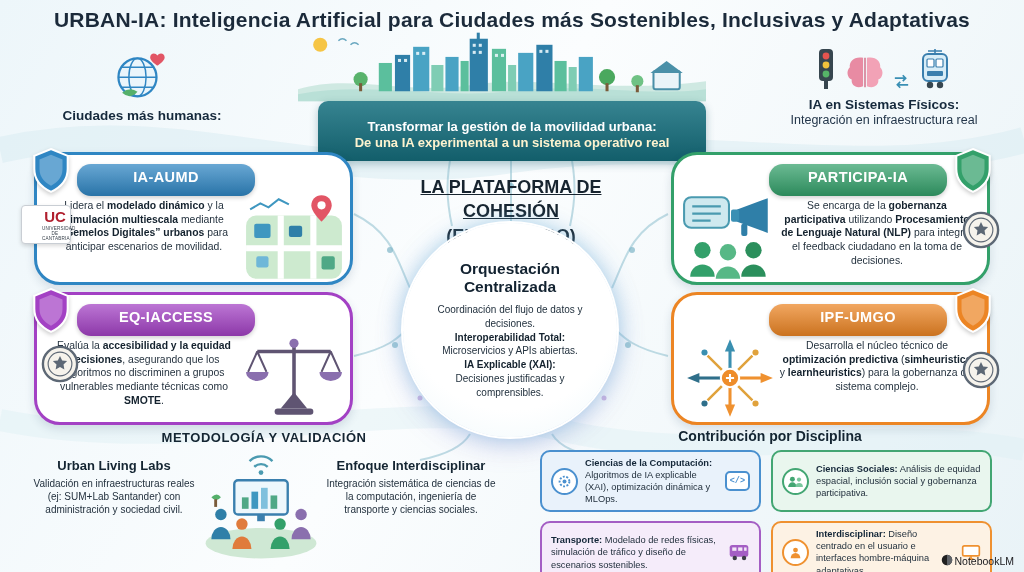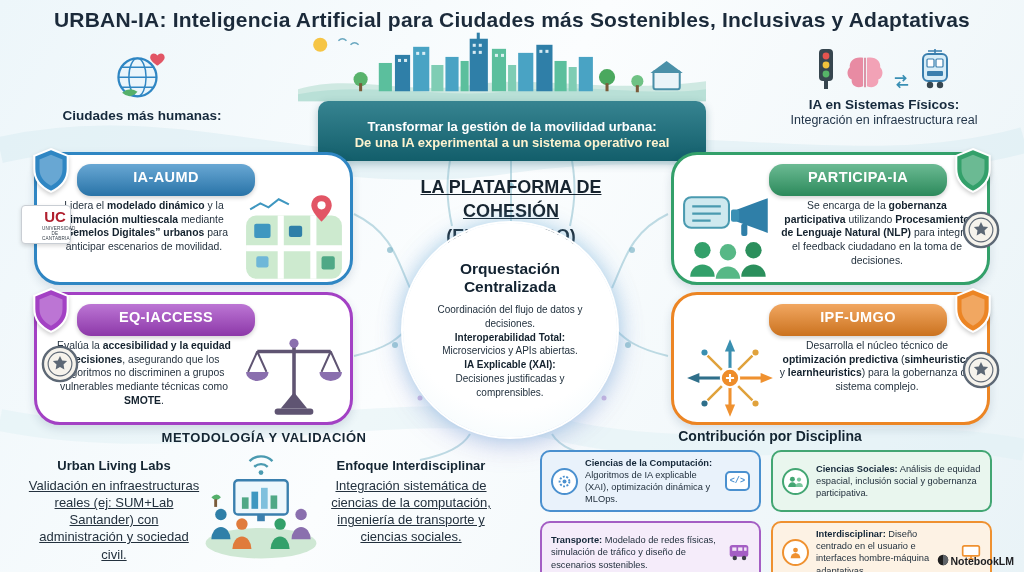--- a/index.html
+++ b/index.html
@@ -67,40 +67,40 @@
         padding:3px 2px 2px; text-align:center; box-shadow:0 2px 4px rgba(0,0,0,.15); display:block; }
   .uc-abbr { display:block; font-size:15px; font-weight:bold; color:#b01f2e; line-height:1; }
   .uc-cap  { display:block; font-size:4.6px; color:#39424c; letter-spacing:.2px; margin-top:2px; }
   .uc-cap span { display:block; }
 
   .meth-head { left:116px; top:430px; width:296px; text-align:center; font-size:13px;
                font-weight:bold; color:#142532; letter-spacing:.5px; }
   .meth-labs  { left:26px;  top:458px; width:176px; text-align:center; }
   .meth-inter { left:326px; top:458px; width:170px; text-align:center; }
   .meth-col-title { font-size:13px; font-weight:bold; color:#142532; }
-  .meth-col-body  { font-size:13px; color:#23313e; line-height:1.32; margin-top:4px;text-decoration:underline; }
+  .meth-col-body  { font-size:10px; color:#23313e; line-height:1.32; margin-top:4px; }
   .meth-art { left:198px; top:444px; width:126px; height:122px; }
 
   .disc-head { left:630px; top:428px; width:280px; text-align:center; font-size:14px;
                font-weight:bold; color:#142532; }
   .disc-grid { left:540px; top:450px; width:452px; display:grid;
                grid-template-columns:1fr 1fr; gap:9px 10px; }
   .disc-box { min-height:54px; border:2px solid var(--accent,#999); background:var(--bg,#fff);
               border-radius:10px; display:flex; align-items:center; gap:7px; padding:5px 9px; }
   .disc-badge { flex:none; width:27px; height:27px; border-radius:50%; background:#fff;
                 border:2px solid var(--accent); display:flex; align-items:center; justify-content:center; }
   .disc-text { font-size:9.3px; line-height:1.3; color:#23313e; }
   .disc-text b { color:#132638; }
   .disc-side { flex:none; display:flex; align-items:center; }
   .code-chip { display:inline-block; border:2px solid #4a90cf; color:#4a90cf; border-radius:5px;
                font-family:"Liberation Mono","DejaVu Sans Mono",monospace; font-size:8.5px;
                font-weight:bold; padding:3px 3px; background:#fff; }
 
   .watermark { right:10px; bottom:4px; display:flex; align-items:center; gap:1px;
-               font-size:10.5px; font-weight:bold; color:#202124; }
+               font-size:10.5px; font-weight:normal; color:#202124; }
 </style>
 </head>
 <body>
 
 <div class="stage">
 
   <svg class="bg-decor" viewBox="0 0 1024 572">
     <path d="M0 150 C 180 110 320 190 512 160 C 700 132 860 185 1024 140" stroke="#d7ebf2" stroke-width="26" fill="none" opacity=".5"></path>
     <path d="M0 420 C 200 460 400 390 560 430 C 720 468 880 420 1024 450" stroke="#ddeff5" stroke-width="22" fill="none" opacity=".45"></path>
     <g stroke="#9fc9d6" stroke-width="2" fill="none" opacity=".65">

